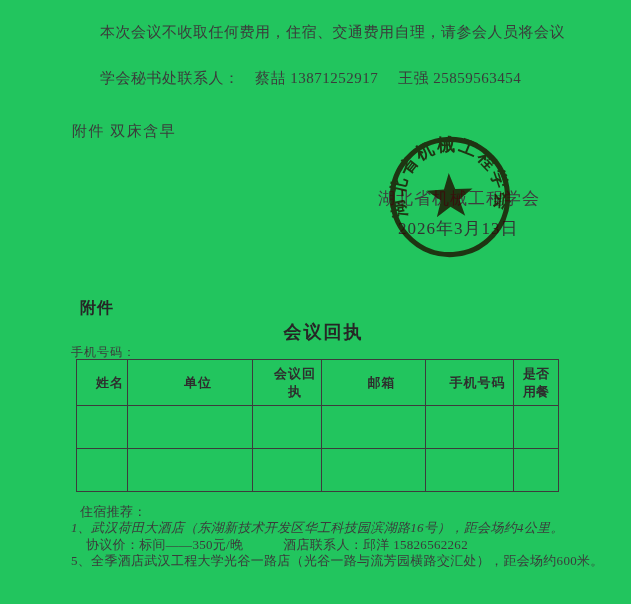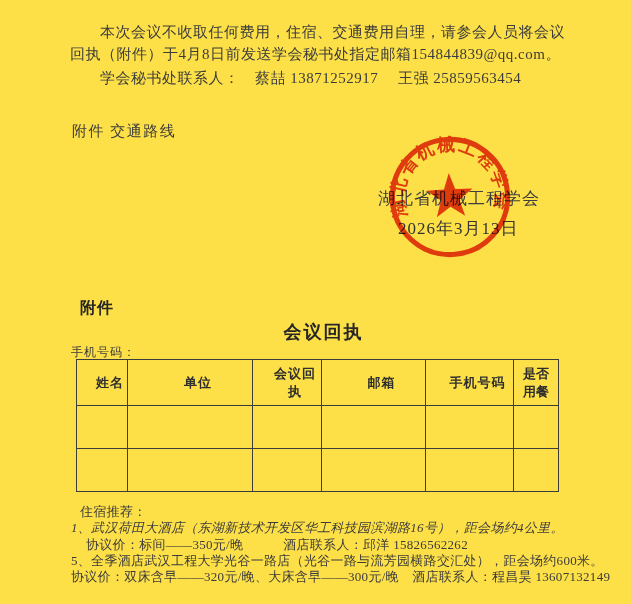--- a/index.html
+++ b/index.html
@@ -1,19 +1,19 @@
 <!DOCTYPE html>
 <html><head>
 <meta charset="utf-8">
 <style>
   html,body{margin:0;padding:0;background:#e9e9e9;}
   .page{
     position:relative;
     width:631px;height:604px;
-    background:#fde047;
+    background:#22c55e;
     font-family:"Liberation Serif","DejaVu Serif",serif;
     color:#3b3b3b;
     overflow:hidden;
   }
   .abs{position:absolute;white-space:pre;}
   .body-line{font-size:15px;line-height:19px;letter-spacing:0.5px;}
   .attach-ref{font-size:15px;letter-spacing:1.5px;}
   .sig-line{font-size:17px;letter-spacing:1px;}
   .seal{
     position:absolute;left:385px;top:132px;width:130px;height:130px;
@@ -42,24 +42,23 @@
   .hdr-row{height:46px;}
   .body-row{height:43px;}
   .hotel-line{font-size:13px;letter-spacing:0.3px;}
 </style>
 </head>
 <body>
 
 <div class="page">
 
   <div class="abs body-line" style="left:100px;top:23px;">本次会议不收取任何费用，住宿、交通费用自理，请参会人员将会议</div>
-  <div class="abs body-line" style="left:70px;top:45px;">回执（附件）于4月8日前发送学会秘书处指定邮箱154844839@qq.com。</div>
   <div class="abs body-line" style="left:100px;top:69px;">学会秘书处联系人：　蔡喆 13871252917　 王强 25859563454</div>
 
-  <div class="abs attach-ref" style="left:72px;top:122px;">附件 交通路线</div>
+  <div class="abs attach-ref" style="left:72px;top:122px;">附件 双床含早</div>
 
   <div class="abs sig-line" style="left:378px;top:187px;color:#3e3e3e;">湖北省机械工程学会</div>
   <div class="abs sig-line" style="left:398px;top:217px;color:#333333;">2026年3月13日</div>
 
   <svg class="seal" viewBox="0 0 140 140">
     <circle cx="70" cy="70" r="62" fill="none" stroke="#e03a26" stroke-width="5.5"></circle>
     <polygon fill="#e03a26" points="70,44 76.1,61.6 94.7,62 79.9,73.2 85.3,91 70,80.4 54.7,91 60.1,73.2 45.3,62 63.9,61.6"></polygon>
     <defs>
       <path id="sealArc" d="M 29 98.7 A 50 50 0 1 1 111 98.7" fill="none"></path>
     </defs>
@@ -106,15 +105,14 @@
         <td></td>
         <td></td>
       </tr>
     </tbody>
   </table>
 
   <div class="abs hotel-line" style="left:80px;top:503px;">住宿推荐：</div>
   <div class="abs hotel-line" style="left:71px;top:519px;font-style:italic;">1、武汉荷田大酒店（东湖新技术开发区华工科技园滨湖路16号），距会场约4公里。</div>
   <div class="abs hotel-line" style="left:86px;top:536px;">协议价：标间——350元/晚　　　酒店联系人：邱洋 15826562262</div>
   <div class="abs hotel-line" style="left:71px;top:552px;">5、全季酒店武汉工程大学光谷一路店（光谷一路与流芳园横路交汇处），距会场约600米。</div>
-  <div class="abs hotel-line" style="left:71px;top:568px;">协议价：双床含早——320元/晚、大床含早——300元/晚　酒店联系人：程昌昊 13607132149</div>
 
 </div>
 
 </body></html>

